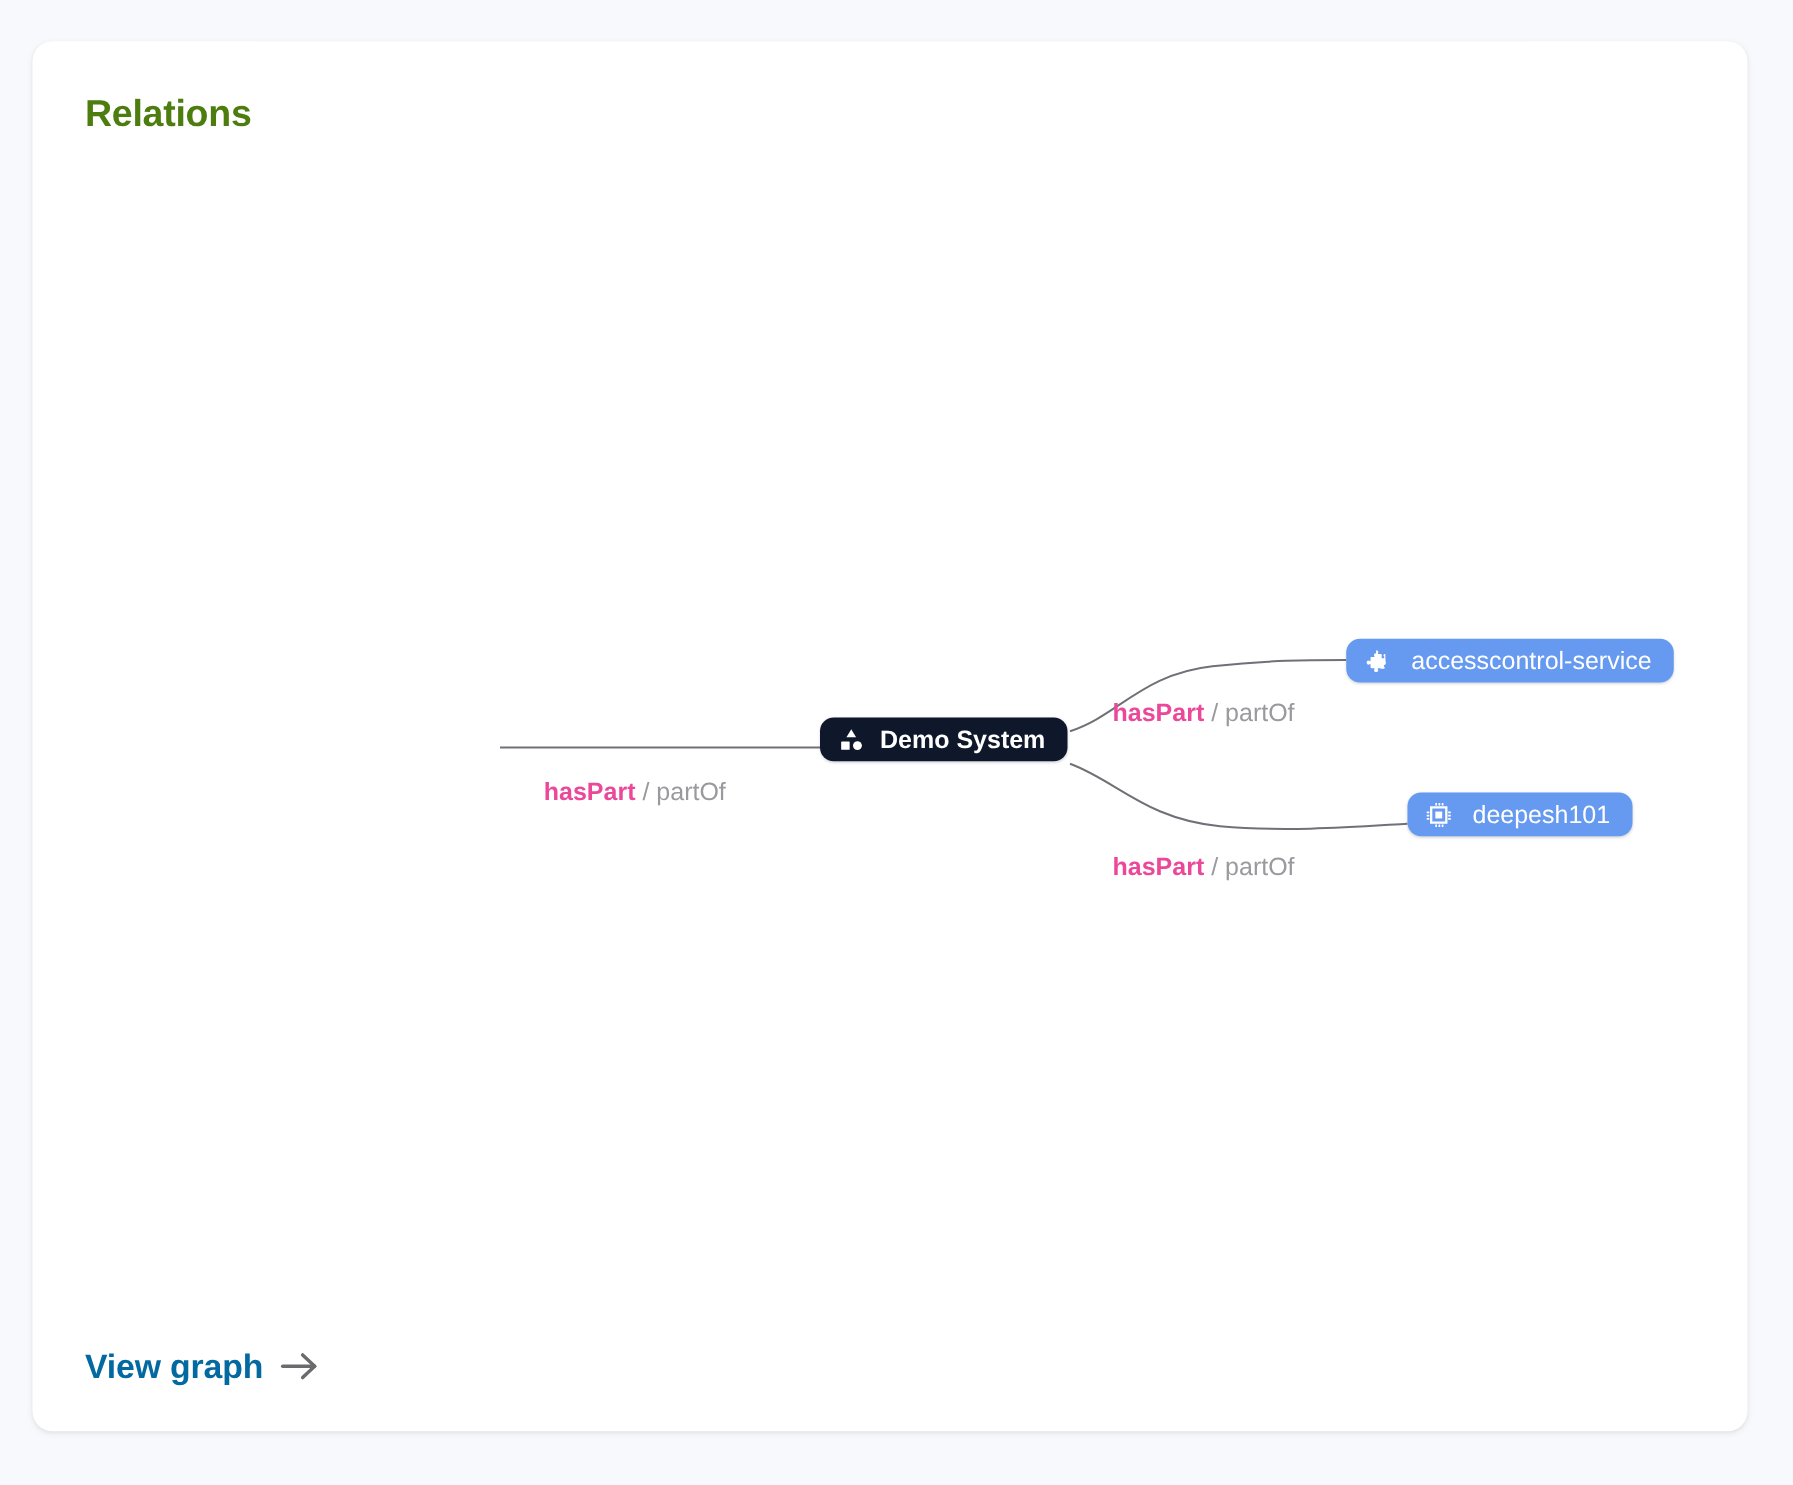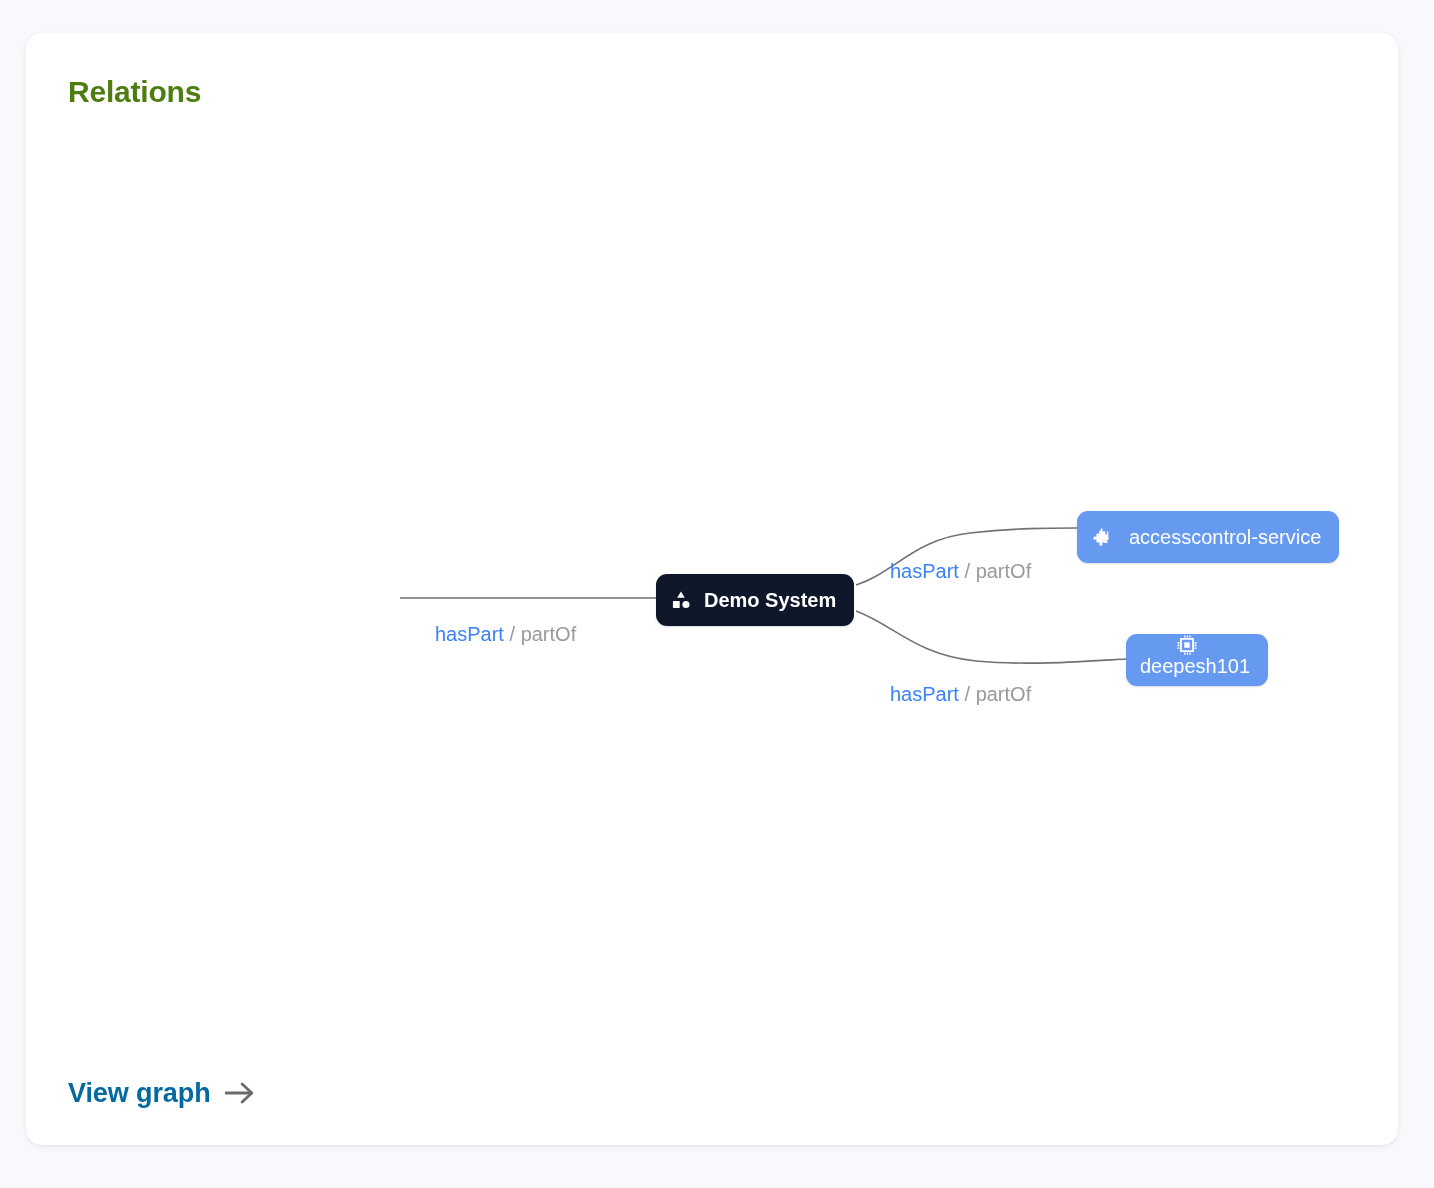--- a/index.html
+++ b/index.html
@@ -53,21 +53,21 @@
     width: 1372px;
     height: 1112px;
     pointer-events: none;
   }
 
   
   .node {
     position: absolute;
     display: flex;
     align-items: center;
-    height: 52px;
+    height: 35px;
     border-radius: 11px;
     padding: 0 18px 0 14px;
     box-sizing: border-box;
     white-space: nowrap;
     box-shadow: 0 1px 2px rgba(20, 25, 50, 0.16);
   }
   .node .node-icon {
     display: inline-flex;
     align-items: center;
     justify-content: center;
@@ -85,30 +85,30 @@
 
   .node.blue { background: #6699f0; }
   .node.orange { background: #0f172a; }
   .node.orange .node-label { font-weight: bold; }
   .node.orange .node-icon { margin-right: 12px; }
 
   
   #node-user        { left: 48px;   top: 541px; }
   #node-system      { left: 630px;  top: 541px; }
   #node-service     { left: 1051px; top: 478px; }
-  #node-component   { left: 1100px; top: 601px; flex-direction: column; }
+  #node-component   { left: 1100px; top: 601px; }
 
   
   .edge-label {
     position: absolute;
     font-size: 20px;
     line-height: 1;
     white-space: nowrap;
   }
-  .edge-label .fwd { color: #3b82f6; }
+  .edge-label .fwd { color: #ec4899; font-weight: bold; }
   .edge-label .sep,
   .edge-label .rev { color: #9a9a9e; }
 
   #label-ownerof   { left: 409px; top: 591px; }
   #label-haspart-1 { left: 864px; top: 528px; }
   #label-haspart-2 { left: 864px; top: 651px; }
 
   
   .view-graph {
     position: absolute;

